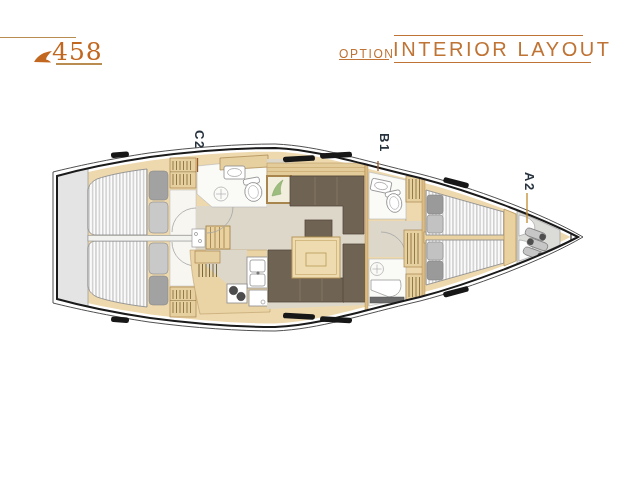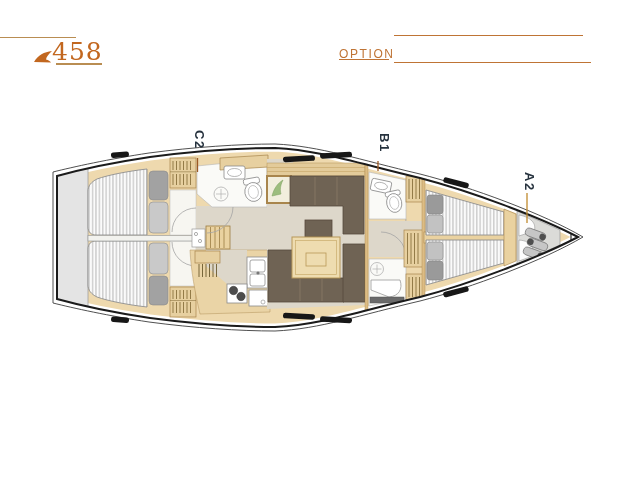--- a/index.html
+++ b/index.html
@@ -34,20 +34,21 @@
   <div class="abs rule" style="left:0;top:37px;width:76px;"></div>
   <svg class="abs" style="left:34px;top:51px;" width="19" height="12" viewBox="0 0 19 12">
     <path d="M0,11 C4,4 10,1 18,0 C14,3.5 12.5,6 12,8.5 C14.5,9 16,10 17,11.5 Z" fill="#c2671f"></path>
   </svg>
   <div class="abs model-number">458</div>
   <div class="abs rule" style="left:56px;top:63px;width:46px;height:1.6px;"></div>
 
   <div class="abs option-label">OPTION</div>
   <div class="abs title-rule" style="left:339px;top:58.5px;width:50px;"></div>
   <div class="abs title-rule" style="left:394px;top:35px;width:189px;"></div>
+  <div class="abs plan-title">INTERIOR LAYOUT</div>
   <div class="abs title-rule" style="left:394px;top:61.5px;width:197px;"></div>
 
   <svg class="abs" style="left:0;top:0;" width="640" height="479" viewBox="0 0 640 479">
     <defs>
       <pattern id="mat" width="3.4" height="8" patternUnits="userSpaceOnUse">
         <rect width="3.4" height="8" fill="#fbfbfb"></rect>
         <rect width="1.5" height="8" fill="#cfcfcf"></rect>
       </pattern>
       <clipPath id="hullClip">
         <path d="M578,237 C540,217 470,191 420,178 C360,164 320,150 275,148 C240,148 195,151 150,157

